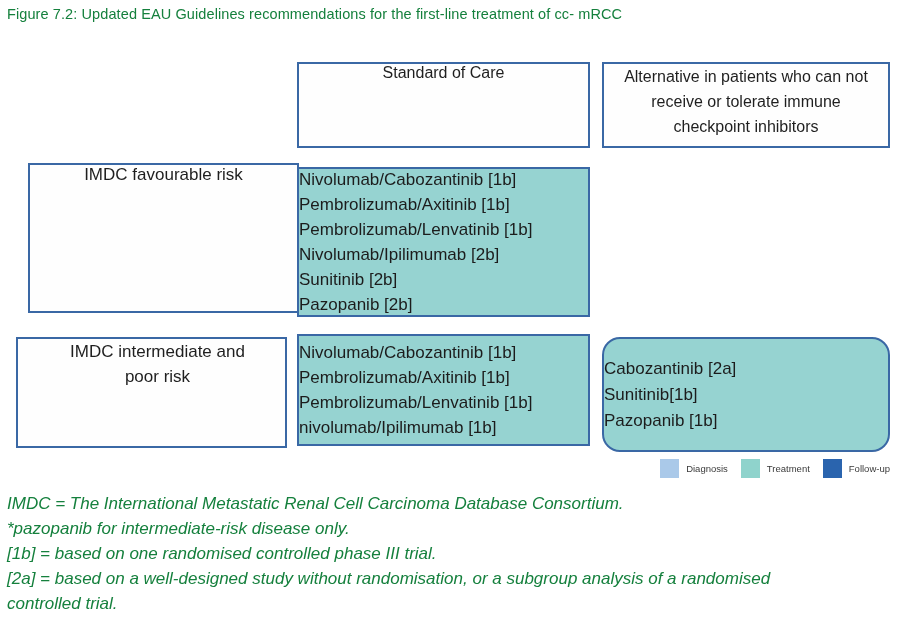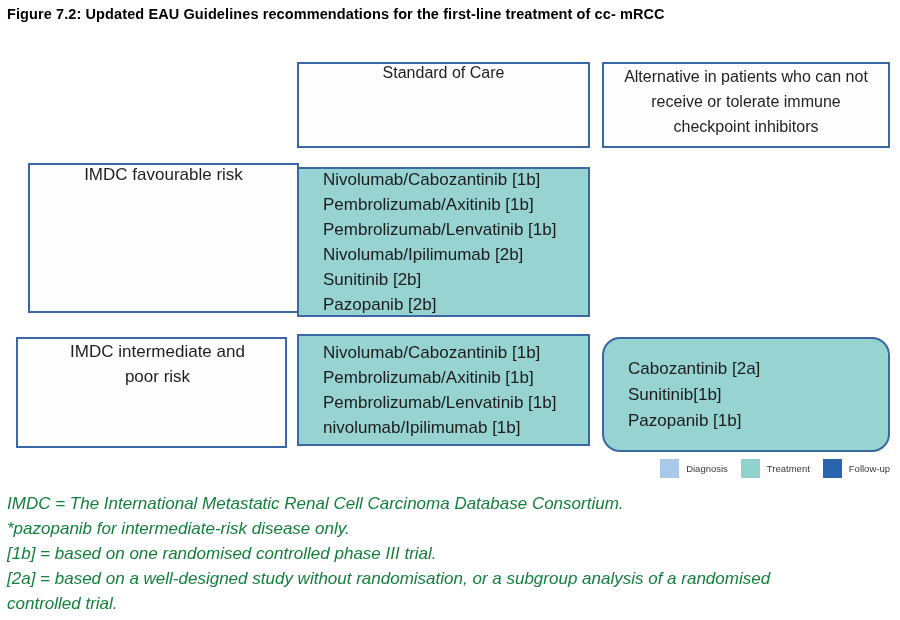--- a/index.html
+++ b/index.html
@@ -2,41 +2,41 @@
 <html><head>
 <meta charset="utf-8">
 <style>
   html,body { margin:0; padding:0; background:#ffffff; }
   .figure {
     position:relative; width:900px; height:620px; background:#ffffff;
     font-family:"Liberation Sans", sans-serif; overflow:hidden;
   }
   .fig-title {
     position:absolute; left:7px; top:6px;
-    font-size:14.5px; font-weight:bold; color:#000000;
+    font-size:14.5px; font-weight:normal; color:#15803d;
     letter-spacing:0.1px;
   }
   .box {
     position:absolute; box-sizing:border-box;
     border:2px solid #3a68a5; background:#fefefe;
     display:flex; align-items:flex-start; justify-content:center;
     text-align:center; color:#1f1f1f;
   }
   .box .inner { display:block; }
   .teal { background:#96d3d1; }
   #box-soc  { left:297px; top:62px;  width:293px; height:86px; font-size:16px; }
   #box-alt  { left:602px; top:62px;  width:288px; height:86px; font-size:16px; line-height:25px; }
   #box-alt .inner { width:245px; }
   #box-fav  { left:12px;  top:163px; width:271px; height:150px; font-size:17px;margin-left:16px; }
   #box-fav-soc { left:297px; top:167px; width:293px; height:150px; }
   #box-int  { left:16px;  top:337px; width:271px; height:111px; font-size:17px; line-height:25px;padding-left:12px; }
   #box-int .inner { max-width:195px; }
   #box-int-soc { left:297px; top:334px; width:293px; height:112px; }
   #box-int-alt { left:602px; top:337px; width:288px; height:115px; }
-  .drugs { display:flex; flex-direction:column; justify-content:center;padding-left:24px; }
+  .drugs { display:flex; flex-direction:column; justify-content:center; }
   .drug-line { font-size:17px; line-height:25px; color:#1c1c1c; }
   #box-int-alt .drug-line { line-height:26px; }
 
   .legend {
     position:absolute; top:459px; right:10px;
     display:flex; align-items:center; gap:13px;
   }
   .legend-item { display:flex; align-items:center; gap:7px; }
   .legend-swatch { width:19px; height:19px; }
   .legend-label { font-size:9.5px; color:#3a3a3a; }

